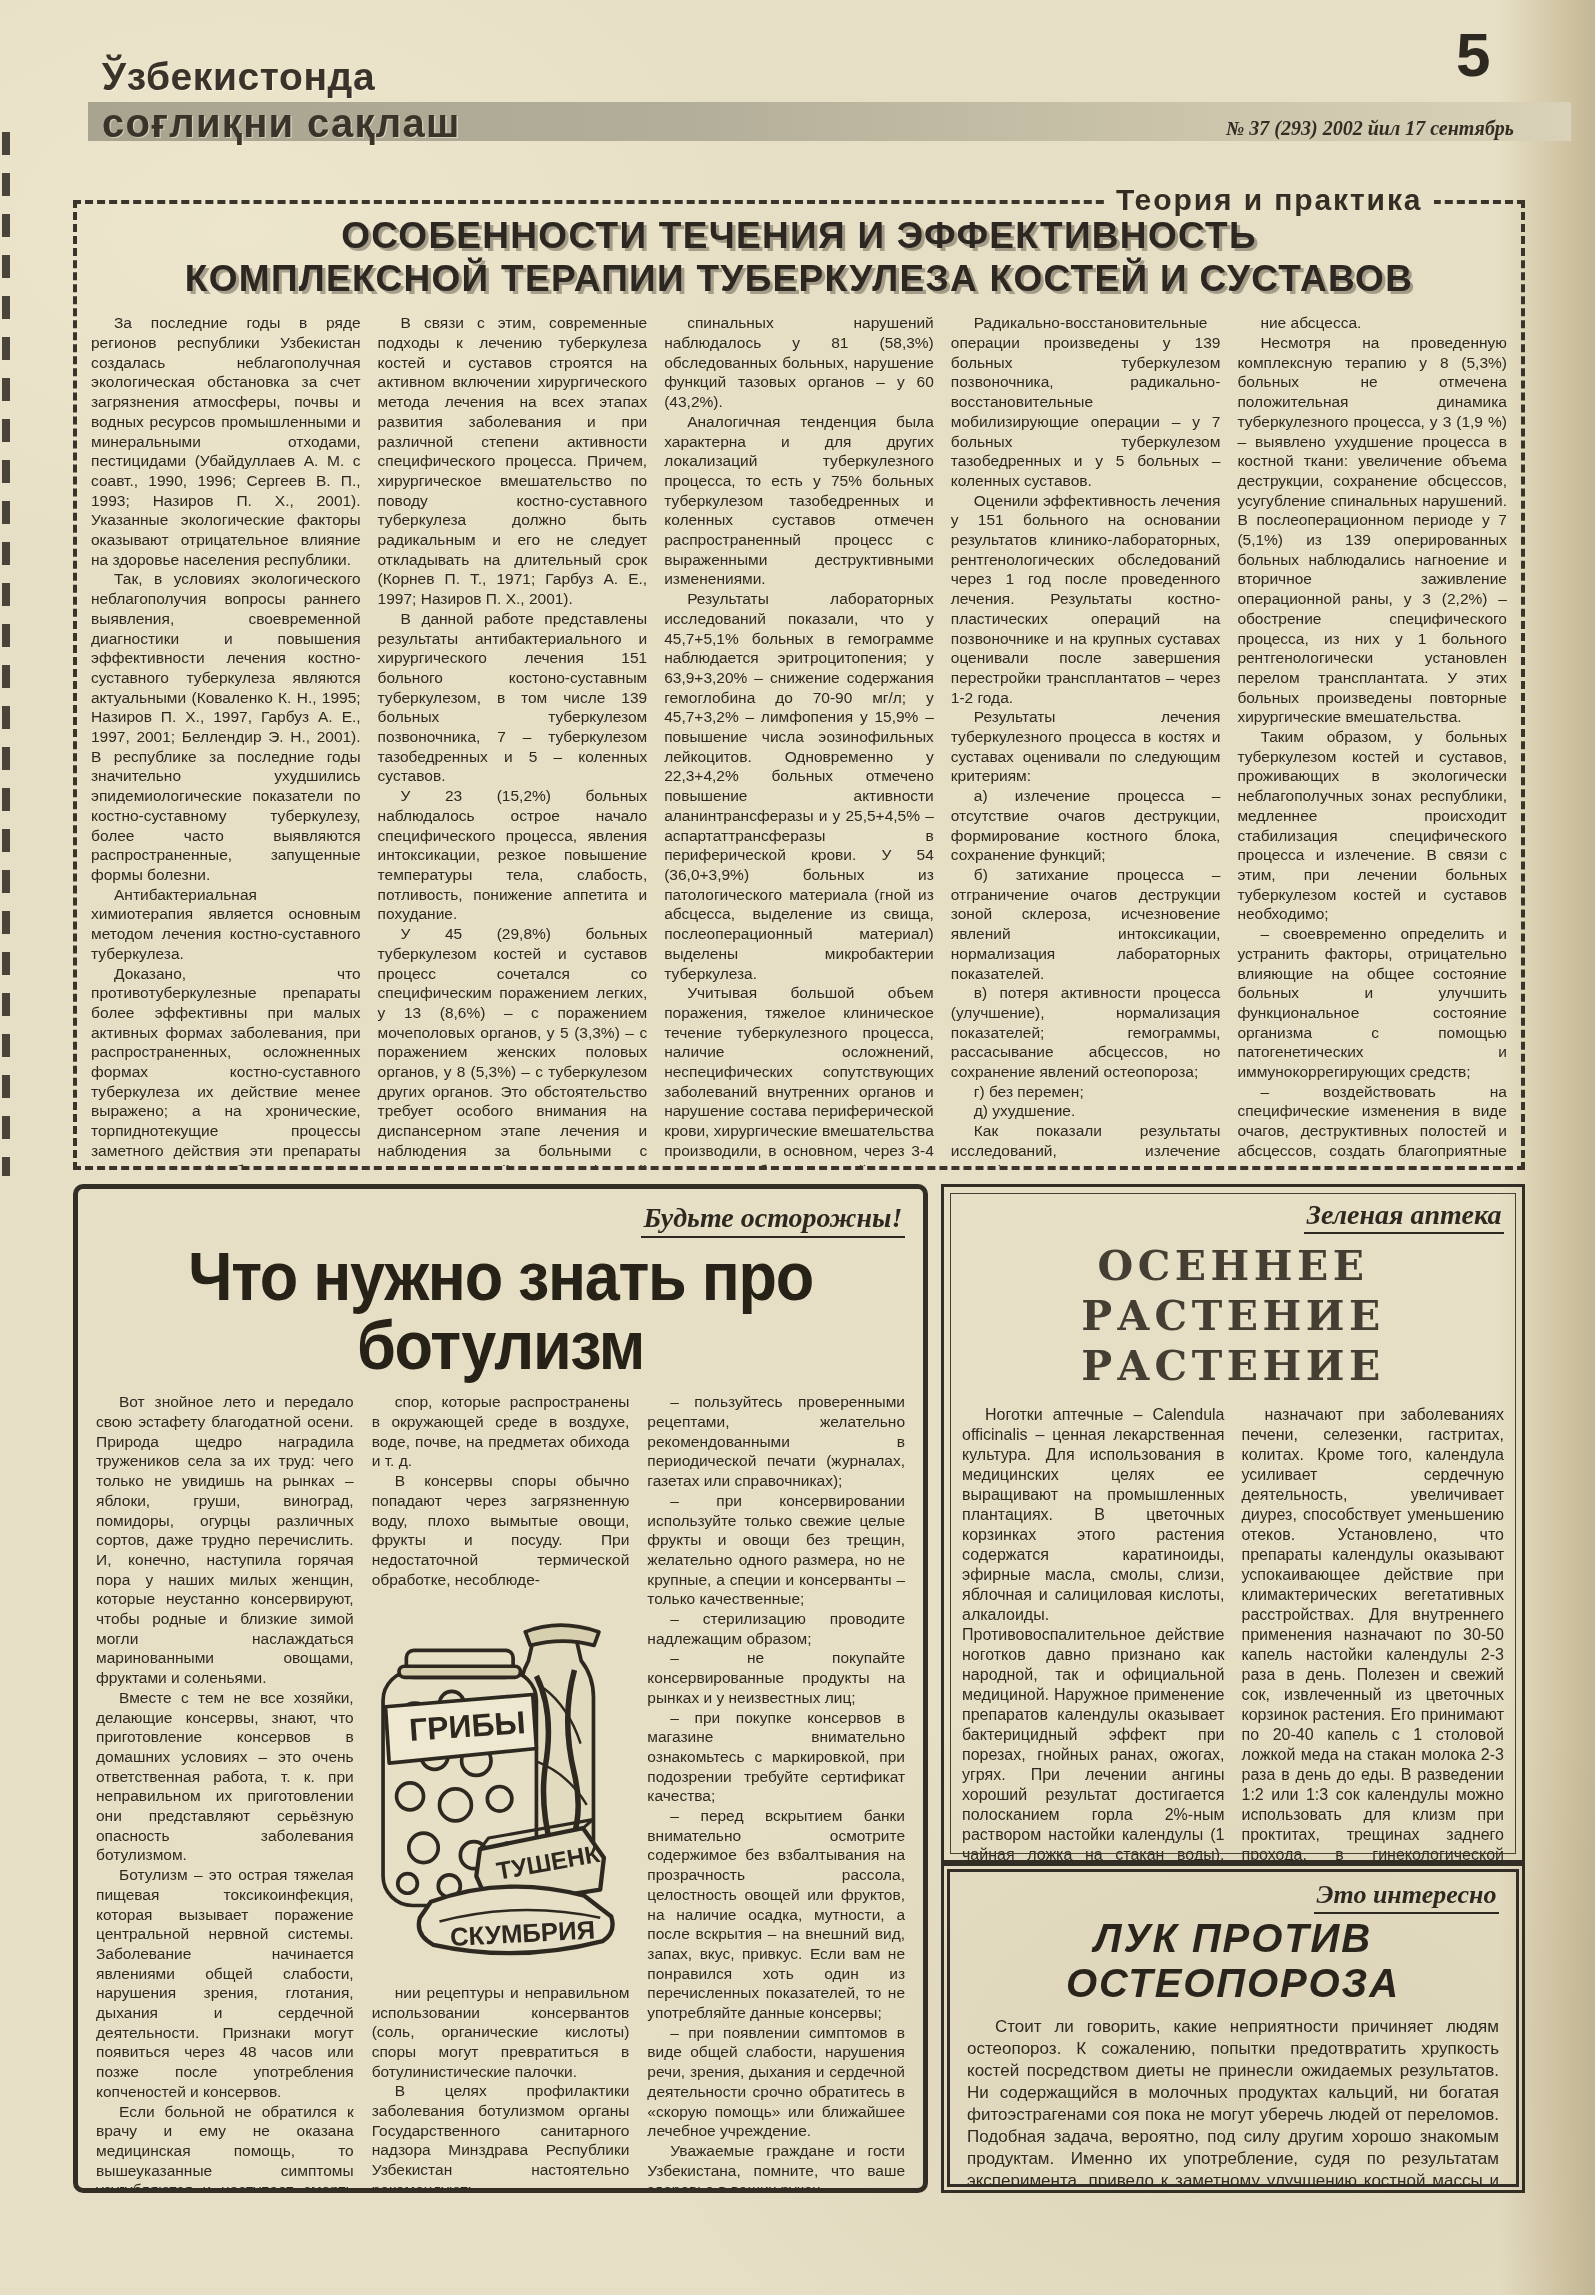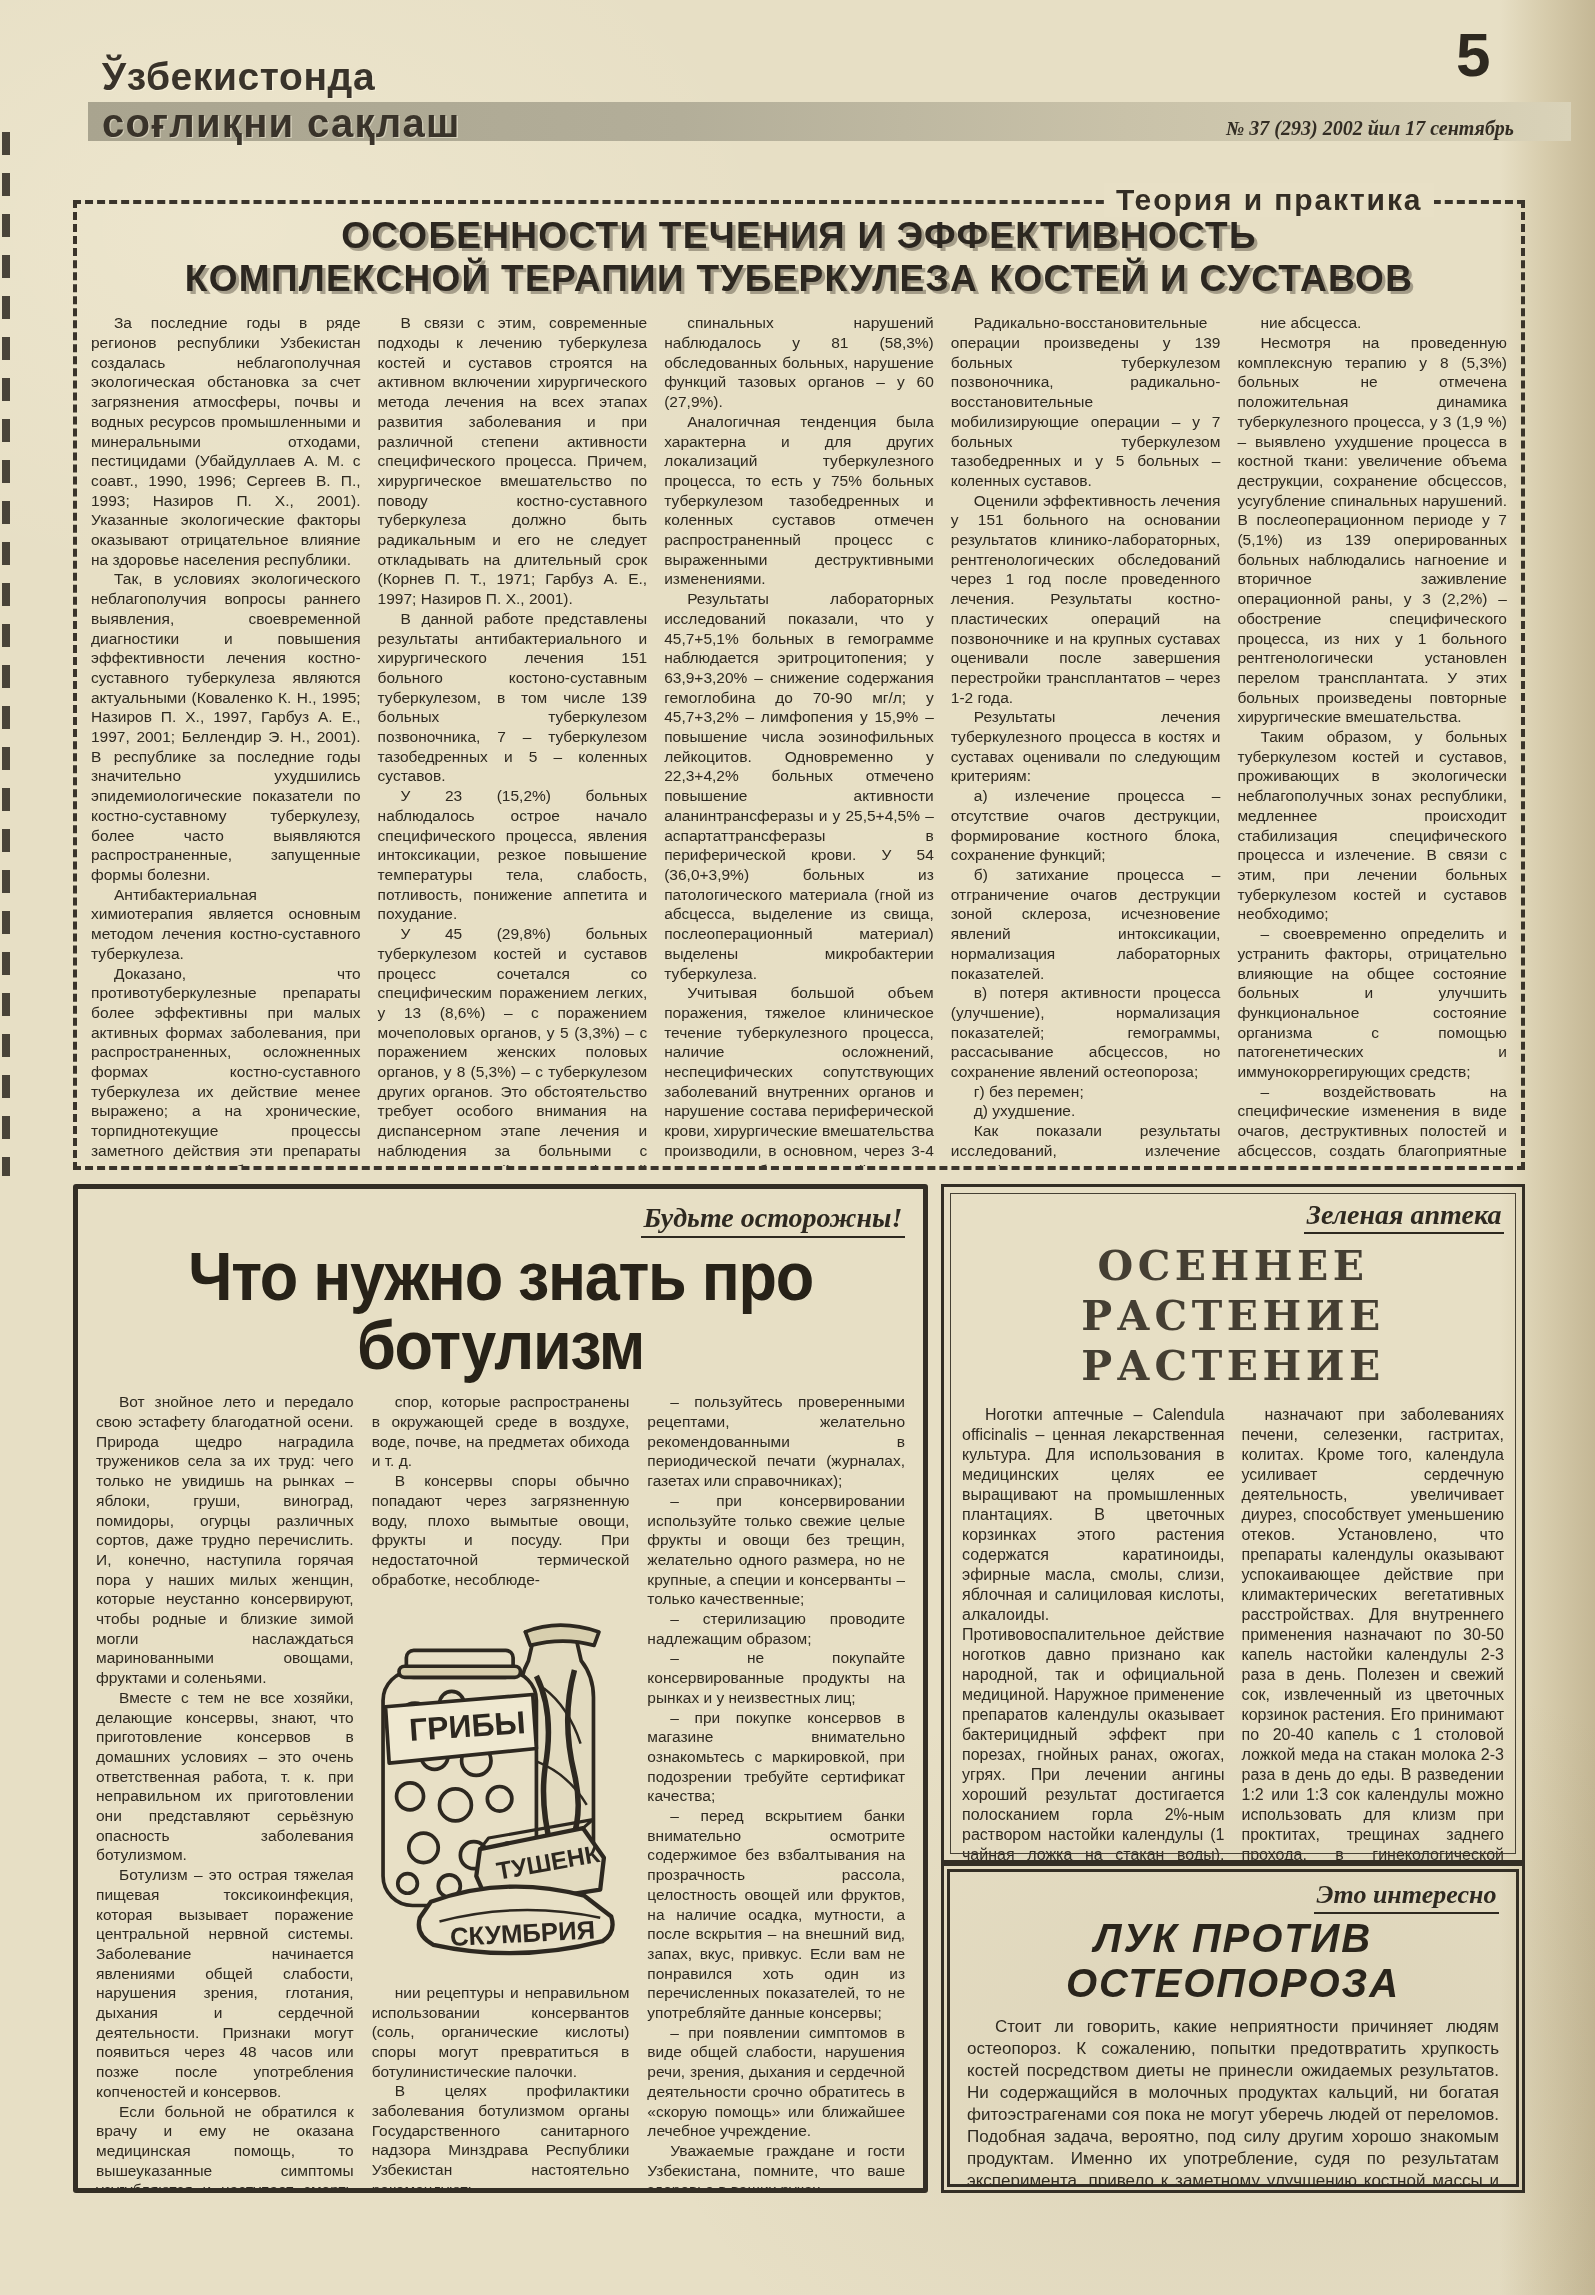--- a/index.html
+++ b/index.html
@@ -32,21 +32,21 @@
     position:absolute; left:73px; top:200px; width:1452px; height:970px;
     border:4.5px dashed #3a342b; padding:10.3px 14px 13px; overflow:hidden;
   }
   .main-headline { text-align:center; font-weight:700; font-size:37px; line-height:43px; letter-spacing:1.3px; color:#2c2720; text-shadow:3.2px 3.2px 0.6px rgba(55,48,38,.38); }
   .main-cols { display:flex; gap:17px; margin-top:13px; height:857px; overflow:hidden; }
   .col { flex:1 1 0; text-align:justify; font-size:15.5px; line-height:19.7px; }
   .col p, .para { text-indent:23px; text-align:justify; }
   
   .bottom-row { position:absolute; left:73px; top:1184px; width:1452px; display:flex; gap:13px; }
   .kicker { width:fit-content; margin-left:auto; font-family:"Liberation Serif", serif; font-style:italic; font-weight:700; font-size:28px; color:#2e2920; border-bottom:2.6px solid #2e2920; padding:0 2.6px 1.9px; }
-  .botulism-box { width:855px; height:1009px; border:5.2px solid #332e25; border-radius:3px; padding:13px 18px 15.5px; overflow:hidden; }
+  .botulism-box { width:855px; height:1009px; border:5.2px solid #332e25; border-radius:10px; padding:13px 18px 15.5px; overflow:hidden; }
   .botulism-headline { margin-top:3.9px; text-align:center; font-weight:700; font-size:63px; line-height:1.02; letter-spacing:-1.3px; color:#272218; transform:scaleY(1.08); transform-origin:top; }
   .botulism-cols { display:flex; gap:18px; margin-top:22px; height:838px; overflow:hidden; }
   .bot-col { flex:1 1 0; font-size:15.5px; line-height:19.7px; }
   .jars { display:block; width:100%; height:387px; margin:3.9px 0 2.6px; }
   .right-stack { width:584px; display:flex; flex-direction:column; }
   .calendula-box { position:relative; height:679px; border:3.2px solid #332e25; padding:11.6px 18px; overflow:hidden; }
   .calendula-box::before { content:""; position:absolute; inset:5.8px; border:1.3px solid #45403​4; border:1.3px solid #454034; pointer-events:none; }
   .calendula-headline { margin-top:6.4px; text-align:center; font-family:"DejaVu Serif", serif; font-weight:700; font-size:41px; line-height:50px; letter-spacing:4.5px; color:#453f33; }
   .calendula-cols { display:flex; gap:17px; margin-top:14px; height:503px; overflow:hidden; }
   .cal-col { flex:1 1 0; font-size:16px; line-height:20px; }
@@ -83,21 +83,21 @@
           <p class="para">Антибактериальная химиотерапия является основным методом лечения костно-суставного туберкулеза.</p>
           <p class="para">Доказано, что противотуберкулезные препараты более эффективны при малых активных формах заболевания, при распространенных, осложненных формах костно-суставного туберкулеза их действие менее выражено; а на хронические, торпиднотекущие процессы заметного действия эти препараты не оказывают (Гарбуз А. Е., 1987; Назиров П. Х., 1992, 2000).</p>
         </div>
       <div class="col">
           <p class="para">В связи с этим, современные подходы к лечению туберкулеза костей и суставов строятся на активном включении хирургического метода лечения на всех этапах развития заболевания и при различной степени активности специфического процесса. Причем, хирургическое вмешательство по поводу костно-суставного туберкулеза должно быть радикальным и его не следует откладывать на длительный срок (Корнев П. Т., 1971; Гарбуз А. Е., 1997; Назиров П. Х., 2001).</p>
           <p class="para">В данной работе представлены результаты антибактериального и хирургического лечения 151 больного костоно-суставным туберкулезом, в том числе 139 больных туберкулезом позвоночника, 7 – туберкулезом тазобедренных и 5 – коленных суставов.</p>
           <p class="para">У 23 (15,2%) больных наблюдалось острое начало специфического процесса, явления интоксикации, резкое повышение температуры тела, слабость, потливость, понижение аппетита и похудание.</p>
           <p class="para">У 45 (29,8%) больных туберкулезом костей и суставов процесс сочетался со специфическим поражением легких, у 13 (8,6%) – с поражением мочеполовых органов, у 5 (3,3%) – с поражением женских половых органов, у 8 (5,3%) – с туберкулезом других органов. Это обстоятельство требует особого внимания на диспансерном этапе лечения и наблюдения за больными с генерализованной формой туберкулеза.</p>
         </div>
       <div class="col">
-          <p class="para">спинальных нарушений наблюдалось у 81 (58,3%) обследованных больных, нарушение функций тазовых органов – у 60 (27,9%).</p>
+          <p class="para">спинальных нарушений наблюдалось у 81 (58,3%) обследованных больных, нарушение функций тазовых органов – у 60 (43,2%).</p>
           <p class="para">Аналогичная тенденция была характерна и для других локализаций туберкулезного процесса, то есть у 75% больных туберкулезом тазобедренных и коленных суставов отмечен распространенный процесс с выраженными деструктивными изменениями.</p>
           <p class="para">Результаты лабораторных исследований показали, что у 45,7+5,1% больных в гемограмме наблюдается эритроцитопения; у 63,9+3,20% – снижение содержания гемоглобина до 70-90 мг/л; у 45,7+3,2% – лимфопения у 15,9% – повышение числа эозинофильных лейкоцитов. Одновременно у 22,3+4,2% больных отмечено повышение активности аланинтрансферазы и у 25,5+4,5% – аспартаттрансферазы в периферической крови. У 54 (36,0+3,9%) больных из патологического материала (гной из абсцесса, выделение из свища, послеоперационный материал) выделены микробактерии туберкулеза.</p>
           <p class="para">Учитывая большой объем поражения, тяжелое клиническое течение туберкулезного процесса, наличие осложнений, неспецифических сопутствующих заболеваний внутренних органов и нарушение состава периферической крови, хирургические вмешательства производили, в основном, через 3-4 месяца антибактериальной терапии тремя (57,6%) или четырьмя (42,4%) противотуберкулезными препаратами.</p>
         </div>
       <div class="col">
           <p class="para">Радикально-восстановительные операции произведены у 139 больных туберкулезом позвоночника, радикально-восстановительные мобилизирующие операции – у 7 больных туберкулезом тазобедренных и у 5 больных – коленных суставов.</p>
           <p class="para">Оценили эффективность лечения у 151 больного на основании результатов клинико-лабораторных, рентгенологических обследований через 1 год после проведенного лечения. Результаты костно-пластических операций на позвоночнике и на крупных суставах оценивали после завершения перестройки трансплантатов – через 1-2 года.</p>
           <p class="para">Результаты лечения туберкулезного процесса в костях и суставах оценивали по следующим критериям:</p>
           <p class="para">а) излечение процесса – отсутствие очагов деструкции, формирование костного блока, сохранение функций;</p>
           <p class="para">б) затихание процесса – отграничение очагов деструкции зоной склероза, исчезновение явлений интоксикации, нормализация лабораторных показателей.</p>

